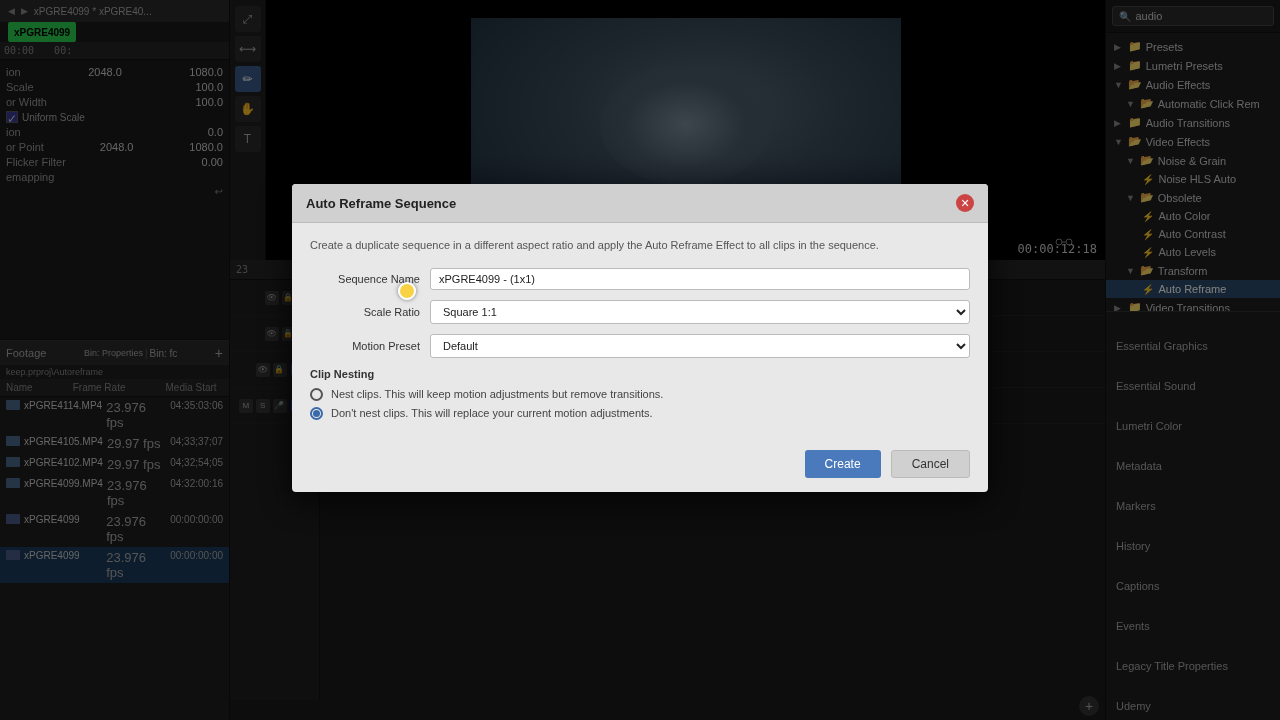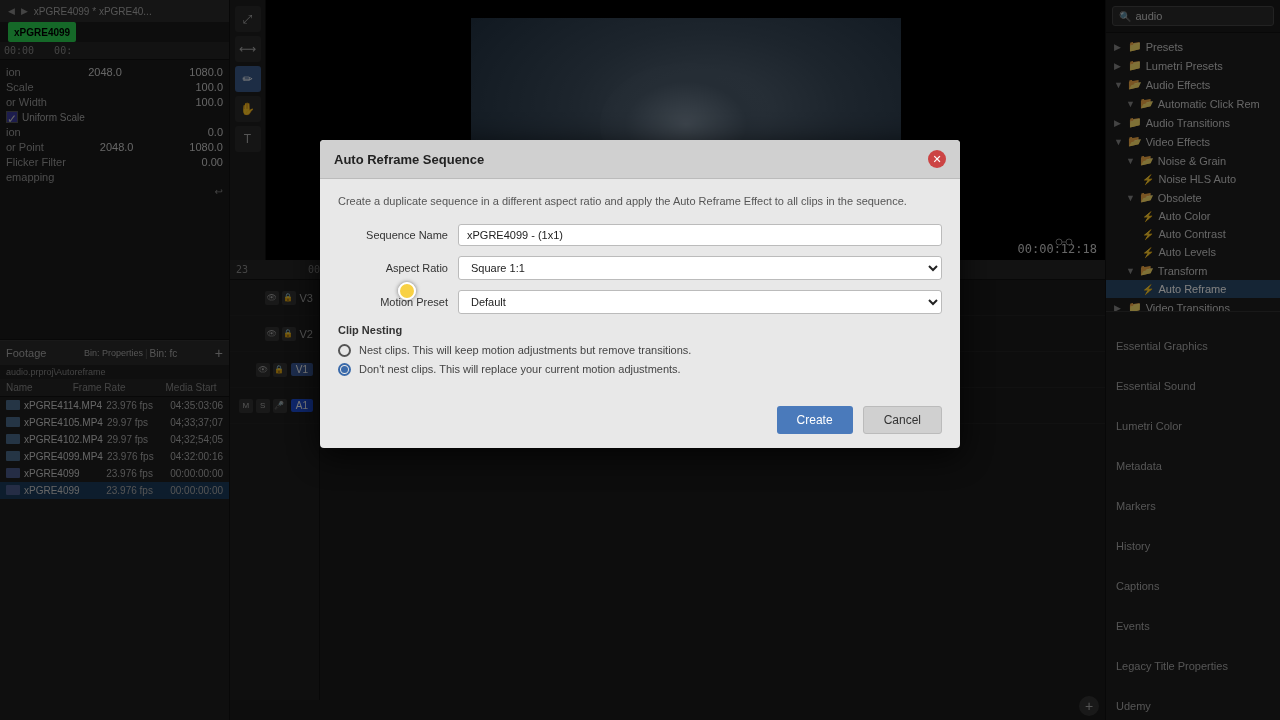--- a/index.html
+++ b/index.html
@@ -120,21 +120,21 @@
 
     .file-icon {
       width: 14px;
       height: 10px;
       background: #4a6a8a;
       border-radius: 1px;
       flex-shrink: 0;
     }
 
     .file-name { flex: 1; color: #ccc; font-size: 10px; }
-    .file-fps { color: #aaa; font-size: 10px; width: 60px; }
+    .file-fps { color: #aaa; font-size: 13px; width: 60px; }
     .file-dur { color: #aaa; font-size: 10px; }
 
     
     .main-area {
       flex: 1;
       display: flex;
       flex-direction: column;
       background: #1a1a1a;
     }
 
@@ -385,23 +385,24 @@
       z-index: 100;
       display: flex;
       align-items: flex-start;
       justify-content: center;
       padding-top: 140px;
     }
 
     .modal {
       background: #e8e8e8;
       border-radius: 4px;
-      width: 640px;
+      width: 696px;
       box-shadow: 0 8px 32px rgba(0,0,0,0.8);
       overflow: hidden;
+      margin-top: 44px;
     }
 
     .modal-header {
       background: #d0d0d0;
       padding: 10px 14px;
       display: flex;
       align-items: center;
       justify-content: space-between;
       border-bottom: 1px solid #bbb;
     }
@@ -712,21 +713,21 @@
     <div class="project-panel">
       <div class="project-header">
         <span style="font-size:11px;color:#aaa;">Footage</span>
         <div class="bin-tabs">
           <span style="font-size:9px;">Bin: Properties</span>
           <span style="color:#555;">|</span>
           <span style="font-size:10px;">Bin: fc</span>
         </div>
         <span style="font-size:14px;color:#aaa;cursor:pointer;">+</span>
       </div>
-      <div style="padding:2px 6px;font-size:9px;color:#888;">audio.prproj\Autoreframe</div>
+      <div style="padding:2px 6px;font-size:9px;color:#888;">keep.prproj\Autoreframe</div>
 
       <div class="file-list-header">
         <span>Name</span>
         <span>Frame Rate</span>
         <span>Media Start</span>
       </div>
 
       <div class="file-list">
 
         <div class="file-row">
@@ -1023,21 +1024,21 @@
 
       <div class="modal-body">
         <p class="modal-desc">Create a duplicate sequence in a different aspect ratio and apply the Auto Reframe Effect to all clips in the sequence.</p>
 
         <div class="modal-field">
           <span class="modal-field-label">Sequence Name</span>
           <input class="modal-field-input" type="text" value="xPGRE4099 - (1x1)" style="">
         </div>
 
         <div class="modal-field">
-          <span class="modal-field-label">Aspect Ratio</span>
+          <span class="modal-field-label">Scale Ratio</span>
           <select class="modal-select">
             <option>Square 1:1</option>
             <option>16:9</option>
             <option>4:3</option>
             <option>9:16</option>
             <option>Custom</option>
           </select>
         </div>
 
         <div class="modal-field">

